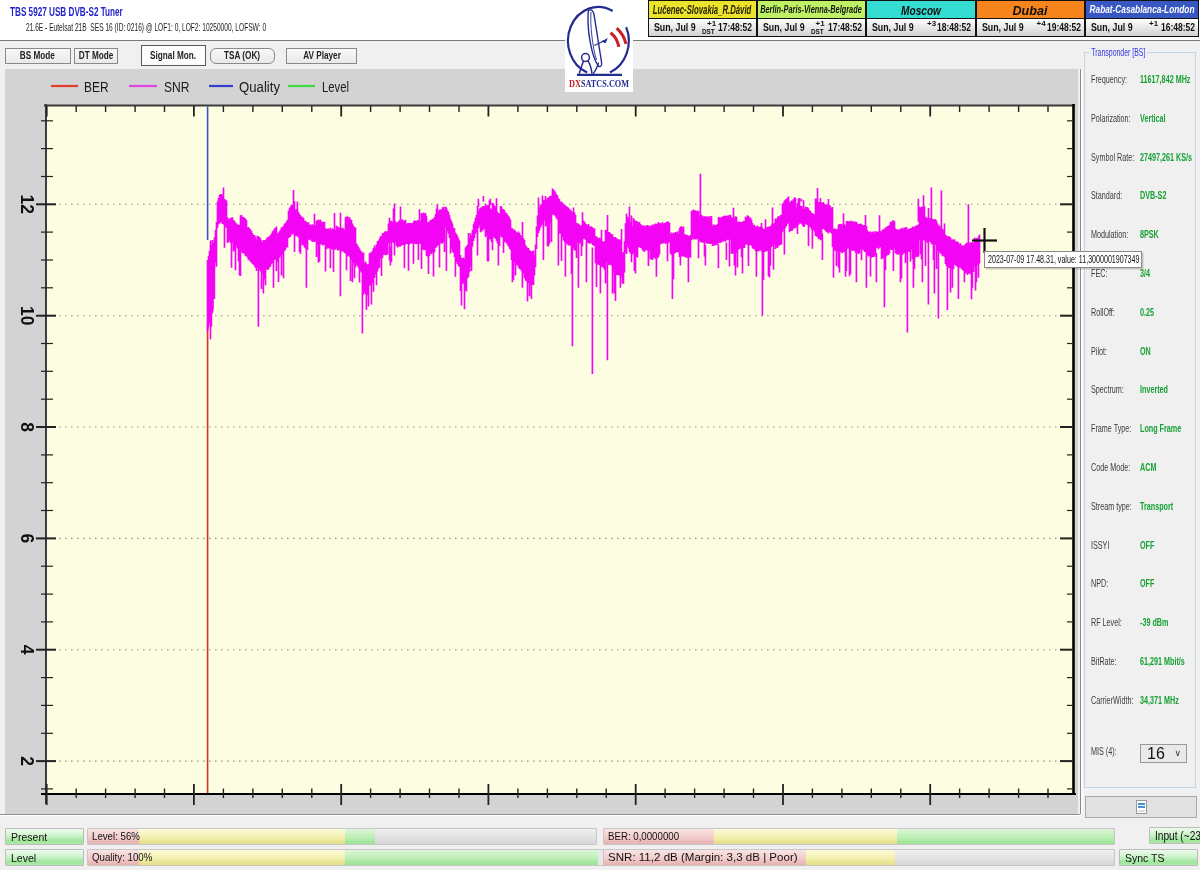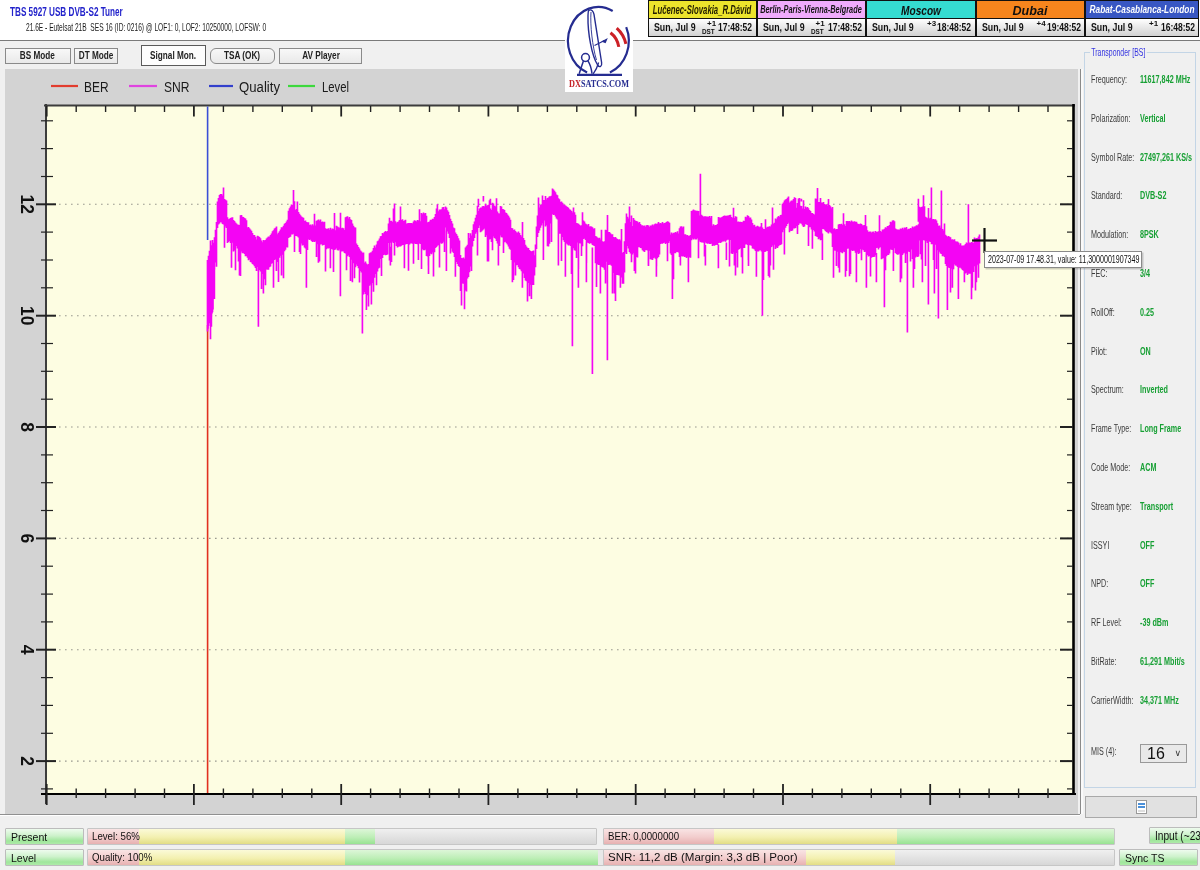--- a/index.html
+++ b/index.html
@@ -52,21 +52,21 @@
 <body>
 <div class="abs" id="hdr"></div>
 <div class="abs" id="title">TBS 5927 USB DVB-S2 Tuner</div>
 <div class="abs" id="subtitle">21.6E - Eutelsat 21B&nbsp; SES 16 (ID: 0216) @ LOF1: 0, LOF2: 10250000, LOFSW: 0</div>
 <div class="abs" id="hline"></div>
 <div class="abs" id="tabstrip">
   <div class="tab" style="left:4.5px;width:66px;"><span>BS Mode</span></div>
   <div class="tab" style="left:73.5px;width:44px;"><span>DT Mode</span></div>
   <div class="tab active" style="left:141px;width:65px;"><span>Signal Mon.</span></div>
   <div class="tab" style="left:210px;width:65px;border-radius:6px;"><span>TSA (OK)</span></div>
-  <div class="tab" style="left:279px;width:83px;text-align:center;"><span>AV Player</span></div>
+  <div class="tab" style="left:286px;width:71px;text-align:center;"><span>AV Player</span></div>
 </div>
 <svg width="1080" height="746" viewBox="0 68 1080 746" style="position:absolute;left:0;top:68px">
 <rect x="5" y="69" width="1073" height="745" fill="#d3d3d3"></rect>
 <rect x="46" y="105" width="1028" height="689" fill="#fdfde2"></rect>
 <line x1="47" y1="761.1" x2="1073" y2="761.1" stroke="#99998f" stroke-width="1.1" stroke-dasharray="1.6 4.4"></line>
 <line x1="47" y1="649.7" x2="1073" y2="649.7" stroke="#99998f" stroke-width="1.1" stroke-dasharray="1.6 4.4"></line>
 <line x1="47" y1="538.4" x2="1073" y2="538.4" stroke="#99998f" stroke-width="1.1" stroke-dasharray="1.6 4.4"></line>
 <line x1="47" y1="427.0" x2="1073" y2="427.0" stroke="#99998f" stroke-width="1.1" stroke-dasharray="1.6 4.4"></line>
 <line x1="47" y1="315.7" x2="1073" y2="315.7" stroke="#99998f" stroke-width="1.1" stroke-dasharray="1.6 4.4"></line>
 <line x1="47" y1="204.3" x2="1073" y2="204.3" stroke="#99998f" stroke-width="1.1" stroke-dasharray="1.6 4.4"></line>
@@ -295,21 +295,21 @@
       <span class="ckhs" style="color:#201c00;font-size:12.5px;transform:translateX(-50%) scaleX(0.62)">Lučenec-Slovakia_R.Dávid</span>
     </div>
     <div class="ckt">
       <span class="ckd">Sun, Jul 9</span>
       <span class="plus" style="left:58px">+1</span>
       <span class="dst" style="left:53px">DST</span>
       <span class="ktime">17:48:52</span>
     </div>
   </div>
 <div class="ck" style="left:756.5px;width:109.5px">
-    <div class="ckh" style="background:#f0abfc">
+    <div class="ckh" style="background:#bef264">
       <span class="ckhs" style="color:#141414;font-size:11.5px;transform:translateX(-50%) scaleX(0.64)">Berlin-Paris-Vienna-Belgrade</span>
     </div>
     <div class="ckt">
       <span class="ckd">Sun, Jul 9</span>
       <span class="plus" style="left:58px">+1</span>
       <span class="dst" style="left:53px">DST</span>
       <span class="ktime">17:48:52</span>
     </div>
   </div>
 <div class="ck" style="left:866px;width:109.5px">

